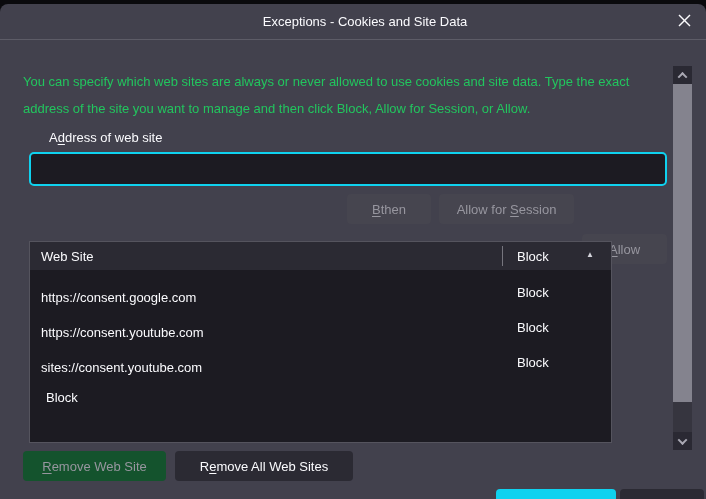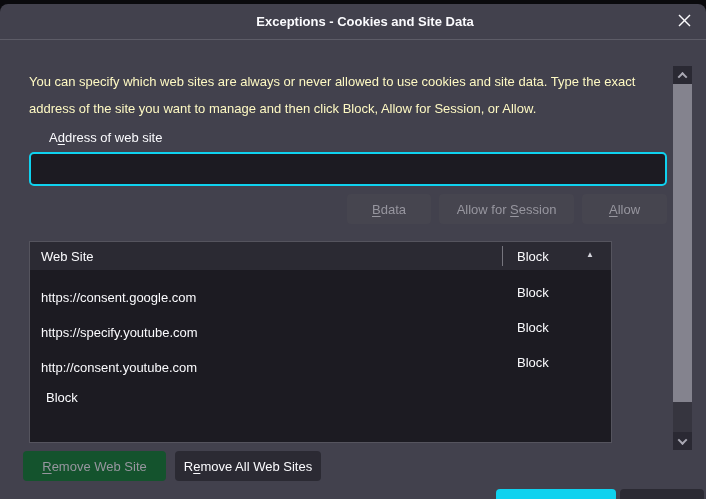--- a/index.html
+++ b/index.html
@@ -16,30 +16,30 @@
     background:#42414d;
     border-radius:8px 8px 0 0;
     overflow:hidden;
   }
   
   .titlebar {
     position:absolute; left:0; top:0; width:100%; height:36px;
     border-bottom:1px solid #5d5c67;
     display:flex; align-items:center; justify-content:center;
   }
-  .title { font-size:13px; font-weight:700; color:#fbfbfe;margin-left:24px; }
+  .title { font-size:13px; font-weight:400; color:#fbfbfe;margin-left:24px; }
   .close-btn {
     position:absolute; right:7px; top:3px; width:30px; height:30px;
     display:flex; align-items:center; justify-content:center;
     background:transparent; border:none; cursor:pointer;
   }
   
   .intro {
-    position:absolute; left:29px; top:64px; width:642px;
-    font-size:13px; line-height:27px; color:#fef9c3;
+    position:absolute; left:23px; top:64px; width:642px;
+    font-size:13px; line-height:27px; color:#22c55e;
   }
   .addr-label {
     position:absolute; left:29px; top:126px;
     font-size:13px; color:#fbfbfe;margin-left:20px;
   }
   .akey { text-decoration:underline; text-underline-offset:2px; }
   
   .addr-input {
     position:absolute; left:29px; top:148px; width:638px; height:34px;
     background:#1c1b22; border:2px solid #0fd2ef; border-radius:5px;
@@ -53,21 +53,21 @@
   }
   .btn {
     height:30px; border:none; border-radius:4px;
     font-size:13px; font-family:"Liberation Sans", sans-serif;
     display:flex; align-items:center; justify-content:center;
     cursor:pointer; white-space:nowrap;
   }
   .btn-disabled { background:#46454f; color:#97969f; }
   .btn-block { width:84px; }
   .btn-session { width:135px;align-items:center; }
-  .btn-allow { width:85px; }
+  .btn-allow { width:85px;margin-top:40px; }
   
   .site-table {
     position:absolute; left:29px; top:237px; width:583px; height:202px;
     border:1px solid #55545e; background:#1c1b22;
     overflow:hidden;
   }
   .thead {
     position:relative; height:28px; background:#2b2a33;
     display:flex; align-items:center; font-size:13px; color:#fbfbfe;
   }
@@ -81,21 +81,21 @@
     font-size:13px; color:#fbfbfe; cursor:default;
   }
   .td-site { width:471px; padding-left:11px; overflow:hidden; white-space:nowrap;margin-top:9px; }
   .td-status { padding-left:16px; flex:1; }
   
   .remove-btn {
     position:absolute; top:447px; height:30px; border:none; border-radius:4px;
     font-size:13px; font-family:"Liberation Sans", sans-serif; cursor:pointer;
   }
   .remove-one { left:23px; width:143px; background:#14532d; color:#97969f; }
-  .remove-all { left:175px; width:146px; background:#2b2a33; color:#fbfbfe; }
+  .remove-all { left:175px; width:178px; background:#2b2a33; color:#fbfbfe; }
   
   .footer-primary {
     position:absolute; left:496px; top:485px; width:120px; height:30px;
     background:#0fd2ef; border:none; border-radius:4px; cursor:pointer;
   }
   .footer-secondary {
     position:absolute; left:620px; top:485px; width:84px; height:30px;
     background:#2b2a33; border:none; border-radius:4px; cursor:pointer;
   }
   
@@ -131,21 +131,21 @@
   </div>
 
   <p class="intro">You can specify which web sites are always or never allowed to use cookies and site data. Type the exact address of the site you want to manage and then click Block, Allow for Session, or Allow.</p>
 
   <div class="addr-label"><span>A</span><span class="akey">d</span><span>dress of web site</span></div>
 
   <input class="addr-input" type="text" value="" style="">
 
   <div class="actions">
     <button class="btn btn-disabled btn-block" disabled="">
-      <span><span></span><span class="akey">B</span><span>data</span></span>
+      <span><span></span><span class="akey">B</span><span>then</span></span>
     </button>
     <button class="btn btn-disabled btn-session" disabled="">
       <span><span>Allow for </span><span class="akey">S</span><span>ession</span></span>
     </button>
     <button class="btn btn-disabled btn-allow" disabled="">
       <span><span></span><span class="akey">A</span><span>llow</span></span>
     </button>
   </div>
 
   <div class="site-table">
@@ -154,25 +154,25 @@
       <div class="th-sep"></div>
       <div class="th-status">Block</div>
       <div class="sort-arrow">▲</div>
     </div>
     <div class="tbody">
       <div class="trow">
         <div class="td-site">https://consent.google.com</div>
         <div class="td-status">Block</div>
       </div>
       <div class="trow">
-        <div class="td-site">https://specify.youtube.com</div>
-        <div class="td-status">Block</div>
-      </div>
-      <div class="trow">
-        <div class="td-site">http://consent.youtube.com</div>
+        <div class="td-site">https://consent.youtube.com</div>
+        <div class="td-status">Block</div>
+      </div>
+      <div class="trow">
+        <div class="td-site">sites://consent.youtube.com</div>
         <div class="td-status">Block</div>
       </div>
       <div class="trow">
         <div class="td-status">Block</div>
       </div>
     </div>
   </div>
 
   <button class="remove-btn remove-one" disabled="">
     <span><span></span><span class="akey">R</span><span>emove Web Site</span></span>

